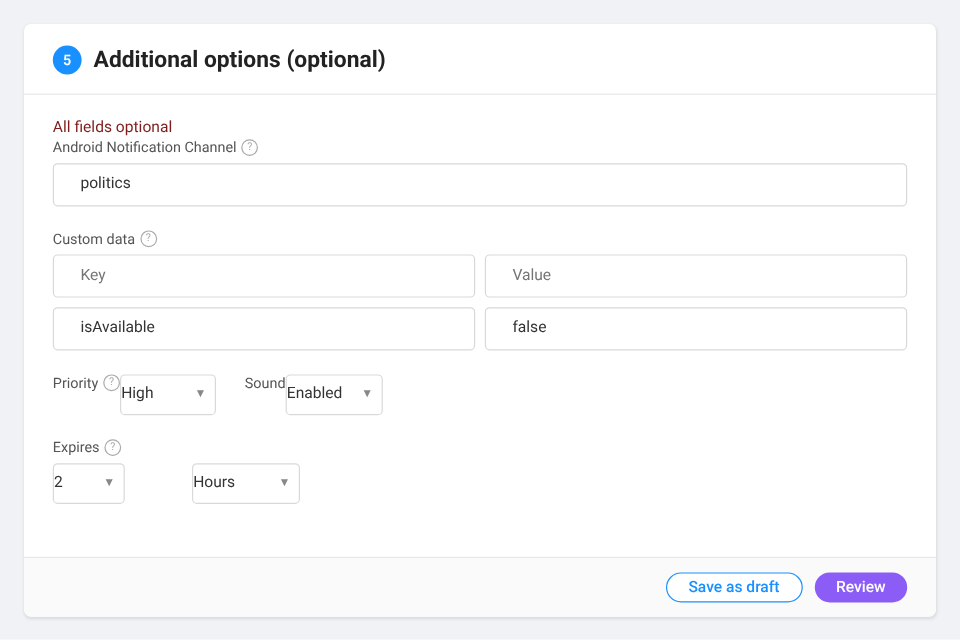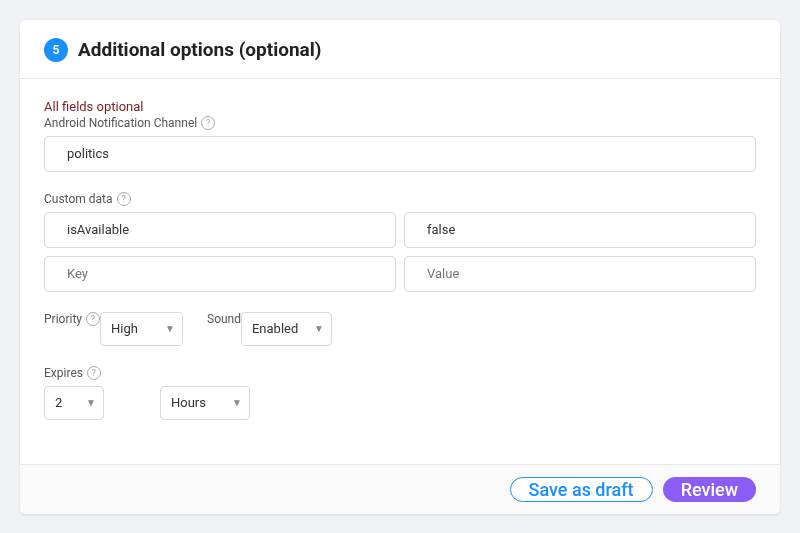--- a/index.html
+++ b/index.html
@@ -127,21 +127,21 @@
       display: inline-flex;
       align-items: center;
     }
 
     .select-control {
       appearance: none;
       -webkit-appearance: none;
       height: 34px;
       border: 1px solid #d9d9d9;
       border-radius: 4px;
-      padding: 0 28px 0 10px;
+      padding: 0 28px 0 0;
       font-size: 13px;
       color: #333;
       background: #fff;
       cursor: pointer;
       outline: none;
       min-width: 80px;
     }
 
     .select-arrow {
       position: absolute;
@@ -163,21 +163,21 @@
       padding: 12px 24px;
       display: flex;
       justify-content: flex-end;
       gap: 10px;
     }
 
     .btn {
       height: 25px;
       padding: 0 18px;
       border-radius: 16px;
-      font-size: 18px;
+      font-size: 13px;
       font-weight: 500;
       cursor: pointer;
       border: none;
     }
 
     .btn-secondary {
       background: #fff;
       border: 1px solid #1890ff;
       color: #1890ff;
     }
@@ -208,26 +208,26 @@
       </div>
       <input type="text" class="text-input" value="politics" style="">
     </div>
 
     <div class="field-group">
       <div class="field-label">
         <span>Custom data</span>
         <span class="help-icon">?</span>
       </div>
       <div class="custom-data-row">
+        <input type="text" class="text-input" placeholder="Key" style="">
+        <input type="text" class="text-input" placeholder="Value" style="">
+      </div>
+      <div class="custom-data-row">
         <input type="text" class="text-input" value="isAvailable" style="">
         <input type="text" class="text-input" value="false" style="">
-      </div>
-      <div class="custom-data-row">
-        <input type="text" class="text-input" placeholder="Key" style="">
-        <input type="text" class="text-input" placeholder="Value" style="">
       </div>
     </div>
 
     <div class="field-group">
       <div class="inline-row">
 
         <div class="inline-field">
           <div class="field-label">
             <span>Priority</span>
             <span class="help-icon">?</span>

